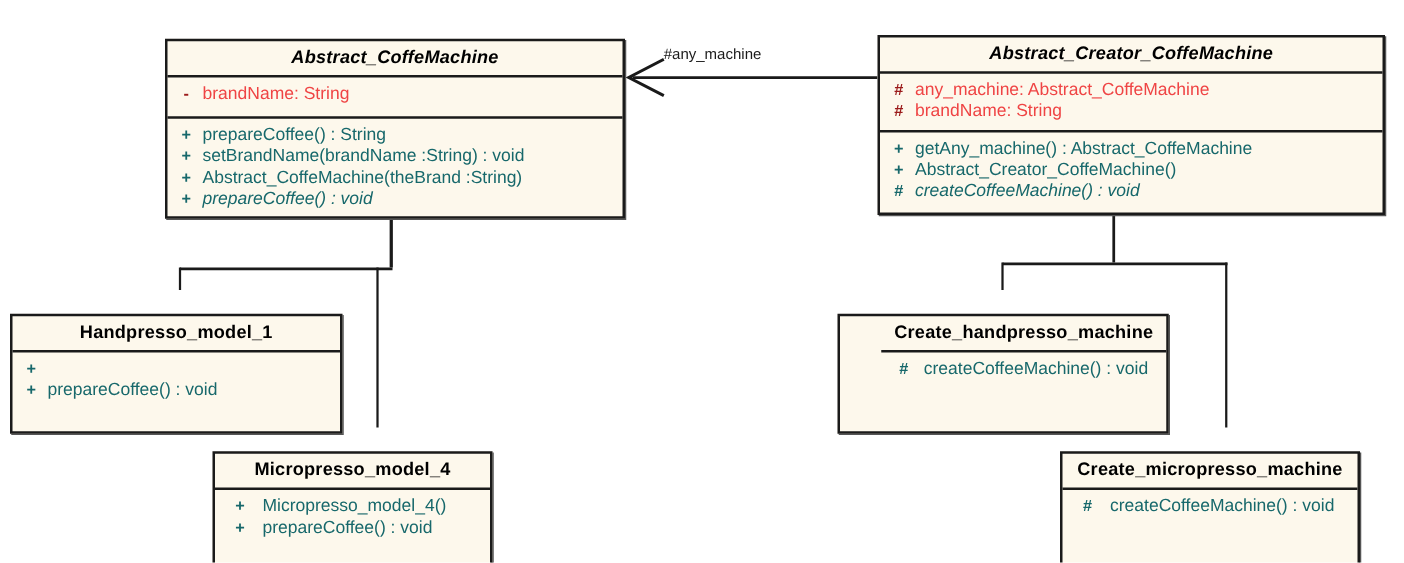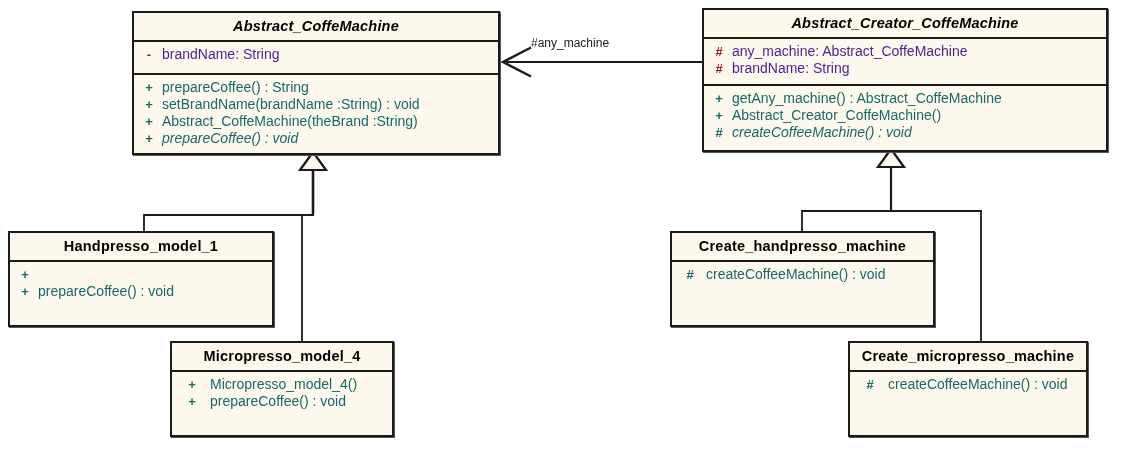--- a/index.html
+++ b/index.html
@@ -10,20 +10,21 @@
   }
   #canvas{position:absolute;left:0;top:0;width:1123px;height:450px;}
   svg.lines{position:absolute;left:0;top:0;width:1123px;height:450px;pointer-events:none;}
 
   .uml-class{
     position:absolute;
     background:#FDF8EC;
     border:2px solid #1a1a1a;
     box-sizing:border-box;
     box-shadow:1px 1px 0 #555;
+    margin-top:20px;
   }
   .uml-title{
     text-align:center;
     font-weight:bold;
     color:#000000;
     font-size:14.5px;
     padding:5px 4px 6px 4px;
     border-bottom:2px solid #1a1a1a;
     white-space:nowrap;
     letter-spacing:.2px;
@@ -43,21 +44,21 @@
   }
   .vis{
     width:26px;
     flex:0 0 26px;
     text-align:center;
     font-weight:bold;
     font-size:13px;
   }
   .mem{flex:1 1 auto;}
   .attr .vis{color:#9b1b1b;}
-  .attr .mem{color:#4c1d95;}
+  .attr .mem{color:#ef4444;}
   .meth .vis{color:#17686b;}
   .meth .mem{color:#17686b;}
   .meth .mem.abstract-op{font-style:italic;}
 
   .assoc-label{
     position:absolute;
     font-size:12px;
     color:#1a1a1a;
     white-space:nowrap;
   }
@@ -169,21 +170,21 @@
         <span class="vis" style="width:36px;flex:0 0 36px;">+</span>
         <span class="mem">Micropresso_model_4()</span>
       </div>
       <div class="uml-row meth">
         <span class="vis" style="width:36px;flex:0 0 36px;">+</span>
         <span class="mem">prepareCoffee() : void</span>
       </div>
     </div>
   </div>
 
-  <div class="uml-class" style="left:670px;top:231px;width:265px;height:96px;">
+  <div class="uml-class" style="left:670px;top:231px;width:265px;height:96px;padding-left:33px;">
     <div class="uml-title">Create_handpresso_machine</div>
     <div class="uml-compartment">
       <div class="uml-row meth">
         <span class="vis" style="width:32px;flex:0 0 32px;">#</span>
         <span class="mem">createCoffeeMachine() : void</span>
       </div>
     </div>
   </div>
 
   <div class="uml-class" style="left:848px;top:341px;width:240px;height:96px;">

